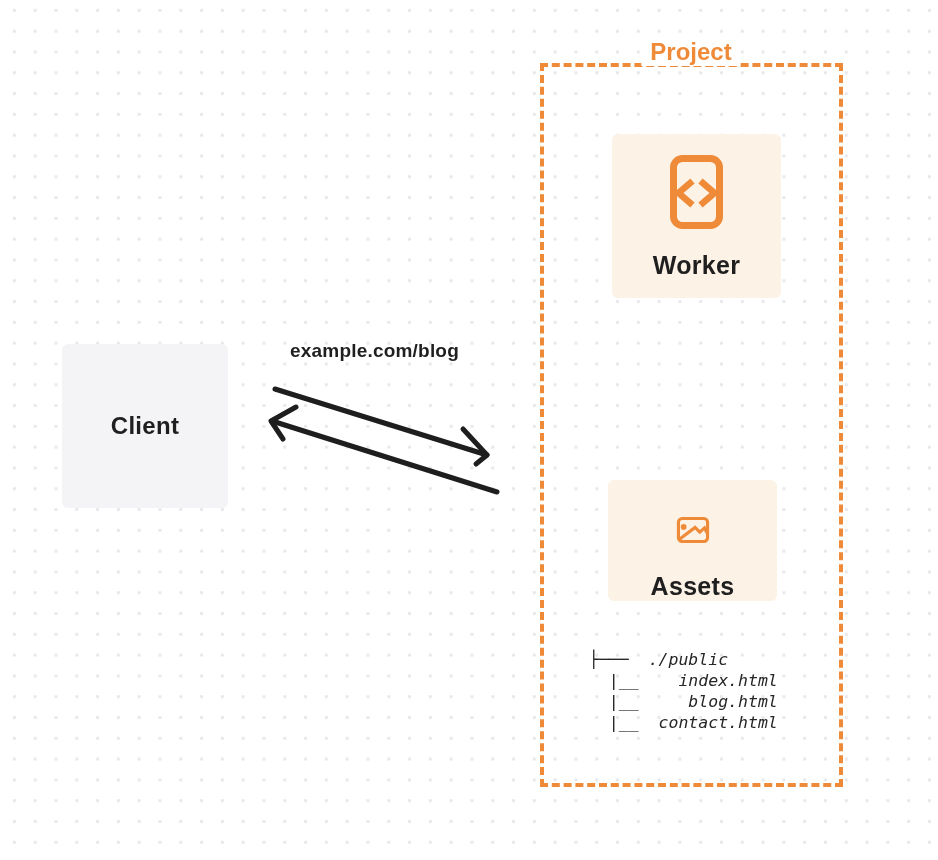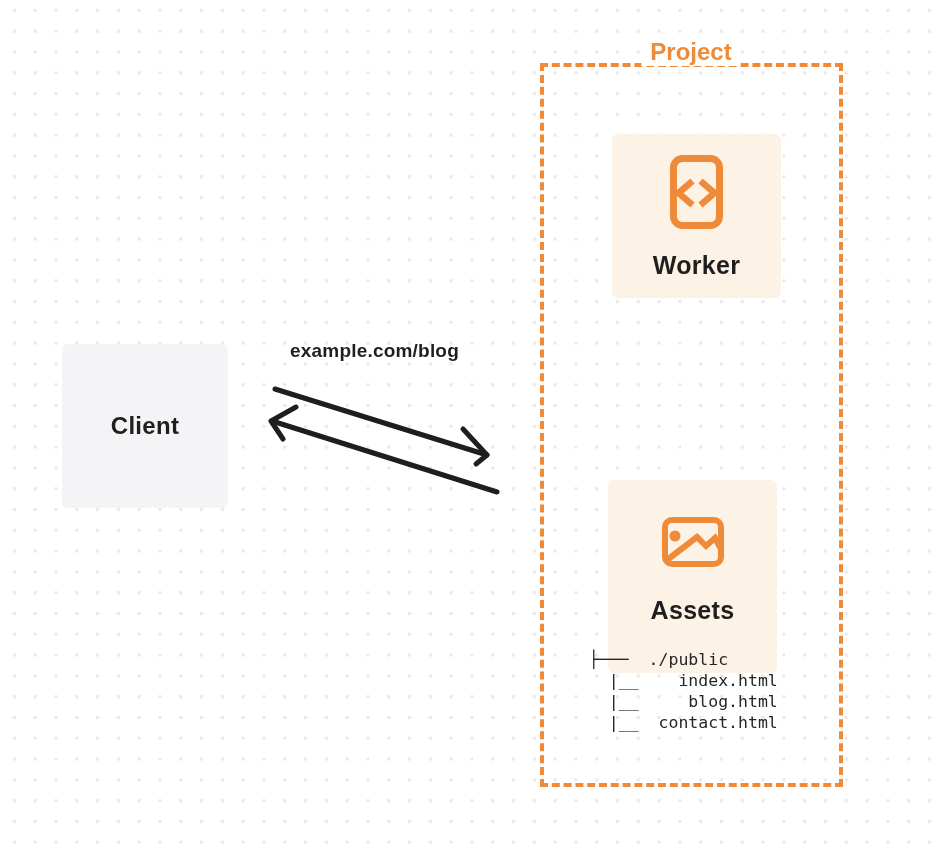--- a/index.html
+++ b/index.html
@@ -58,36 +58,37 @@
   }
 
   
   .card {
     background: var(--card-bg, #FCF2E5);
     border-radius: 6px;
     box-sizing: border-box;
     display: flex; flex-direction: column; align-items: center;
   }
   .worker-card { left: 612px; top: 134px; width: 169px; height: 164px; padding-top: 21px; }
-  .assets-card { left: 608px; top: 480px; width: 169px; height: 193px; padding-top: 37px; }
+  .assets-card { left: 608px; top: 480px; width: 169px; height: 121px; padding-top: 37px; }
   .card-label {
     font-size: 25px; font-weight: bold; color: var(--text-dark, #1F1F1F);
     line-height: 29px; letter-spacing: 0.3px;
   }
   .worker-card .card-label { margin-top: 22px; }
   .assets-card .card-label { margin-top: 29px; }
   .card-icon { color: var(--accent, #EE8A38); display: block; }
 
   
   .file-tree {
     left: 589px; top: 649px; margin: 0;
     font-family: "DejaVu Sans Mono", monospace;
     font-size: 16.5px; line-height: 21px;
     color: #262626;
     white-space: pre;
+    font-style: italic;
   }
 </style>
 </head>
 <body>
 
 <div id="canvas">
 
   <div class="abs client-box">
     <span class="client-label">Client</span>
   </div>

